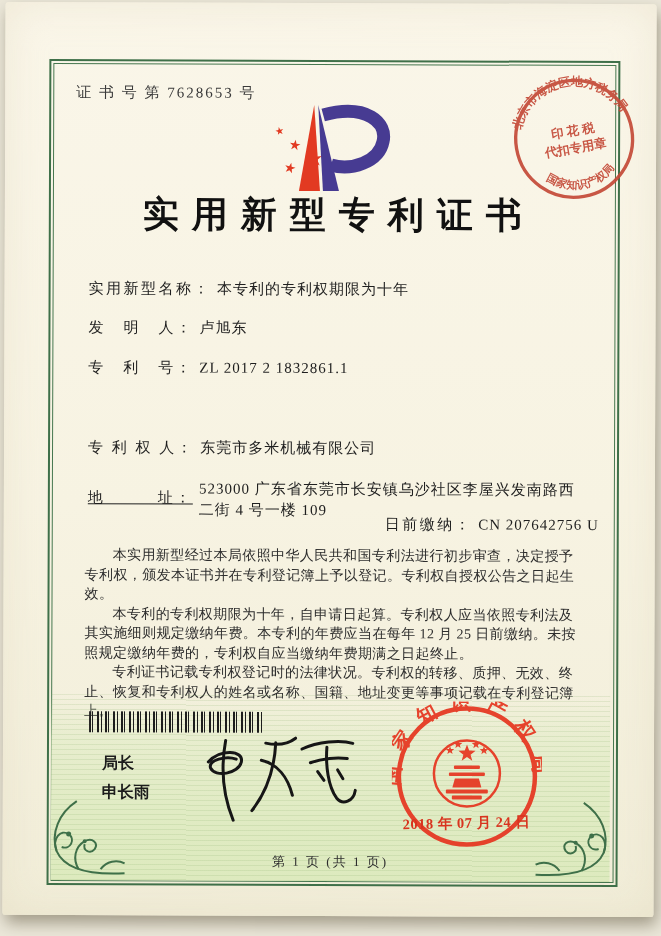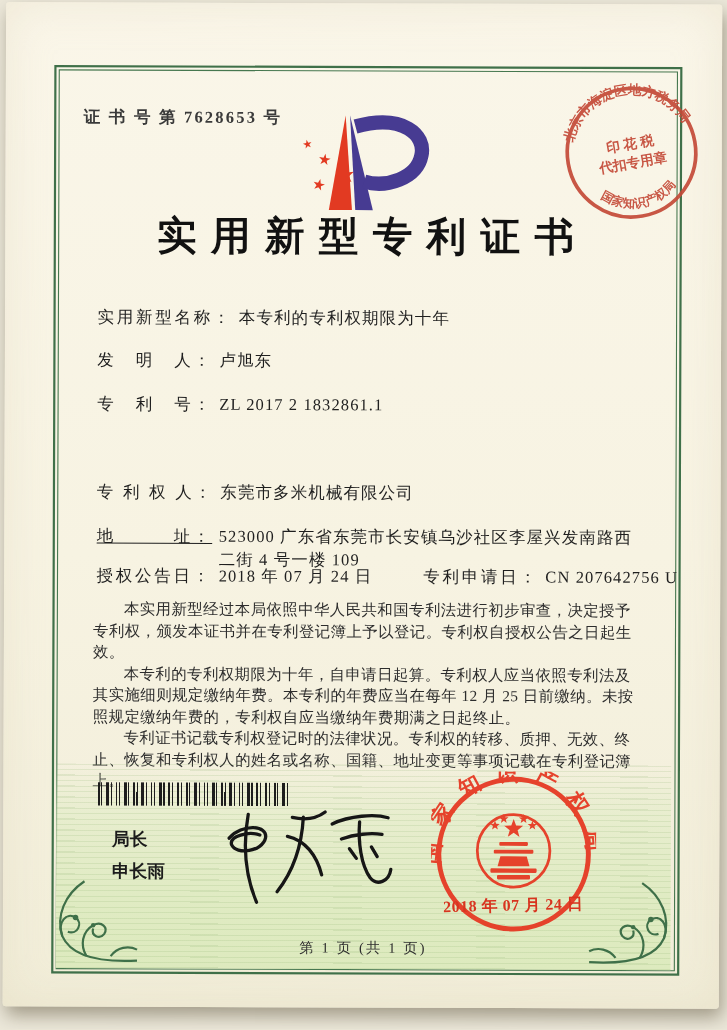--- a/index.html
+++ b/index.html
@@ -17,43 +17,43 @@
     transform:rotate(.2deg);
   }
   .frame{
     position:absolute;left:44px;top:57px;width:567px;height:822px;
     border:2px solid #3f7049;
   }
   .frame::after{
     content:"";position:absolute;inset:2px;border:1px solid #46774f;
   }
   .cert-no{
-    position:absolute;left:71px;top:95px;
-    font-size:15px;letter-spacing:2px;color:#3a3a3a;white-space:nowrap;font-weight:bold;
+    position:absolute;left:71px;top:81px;
+    font-size:15px;letter-spacing:2px;color:#3a3a3a;white-space:nowrap;
   }
   
   .logo{position:absolute;left:264px;top:100px;width:130px;height:92px;}
   .logo svg{position:absolute;left:0;top:0;}
   .star{position:absolute;color:#e23a22;line-height:1;}
   .star::before{content:"★";}
   
   .title{
     position:absolute;left:44px;top:188px;width:567px;
     text-align:center;font-size:36px;font-weight:700;
     letter-spacing:13px;text-indent:13px;color:#111;
   }
   
   .tax-stamp{
     position:absolute;left:502px;top:68px;width:134px;height:134px;
     transform:rotate(-10deg);opacity:.92;
   }
   .tax-stamp text{fill:#c44a38;font-weight:700;}
   
   .row{position:absolute;left:84px;font-size:15px;white-space:nowrap;color:#1f1f1f;}
-  .row .lab{letter-spacing:2.5px;}
+  .row .lab{letter-spacing:2.5px;margin-top:10px;}
   .row .val{margin-left:6px;letter-spacing:1px;}
   .row-addr{white-space:normal;width:505px;}
   .row-addr .lab{display:inline-block;vertical-align:top;text-decoration:underline;}
   .row-addr .val{display:inline-block;width:376px;vertical-align:top;line-height:21px;}
   .pair2{position:absolute;left:297px;top:0;}
   
   .body-text{
     position:absolute;left:81px;top:543px;width:498px;
     font-size:14px;line-height:19.5px;color:#2d2d2d;letter-spacing:.4px;
   }
@@ -136,25 +136,22 @@
   <div class="row" style="top:356px">
     <span class="lab">专　利　号：</span><span class="val">ZL 2017 2 1832861.1</span>
   </div>
   <div class="row" style="top:436px">
     <span class="lab">专 利 权 人：</span><span class="val">东莞市多米机械有限公司</span>
   </div>
   <div class="row row-addr" style="top:476px">
     <span class="lab">地　　　址：</span><span class="val">523000 广东省东莞市长安镇乌沙社区李屋兴发南路西二街 4 号一楼 109</span>
   </div>
   <div class="row" style="top:512px">
-    <span>
-      <span class="lab">授权公告日：</span><span class="val">2018 年 07 月 24 日</span>
-    </span>
     <span class="pair2">
-      <span class="lab">专利申请日：</span><span class="val">CN 207642756 U</span>
+      <span class="lab">日前缴纳：</span><span class="val">CN 207642756 U</span>
     </span>
   </div>
 
   <div class="body-text">
     <p>本实用新型经过本局依照中华人民共和国专利法进行初步审查，决定授予专利权，颁发本证书并在专利登记簿上予以登记。专利权自授权公告之日起生效。</p>
     <p>本专利的专利权期限为十年，自申请日起算。专利权人应当依照专利法及其实施细则规定缴纳年费。本专利的年费应当在每年 12 月 25 日前缴纳。未按照规定缴纳年费的，专利权自应当缴纳年费期满之日起终止。</p>
     <p>专利证书记载专利权登记时的法律状况。专利权的转移、质押、无效、终止、恢复和专利权人的姓名或名称、国籍、地址变更等事项记载在专利登记簿上。</p>
   </div>
 
   <div class="panel"></div>

